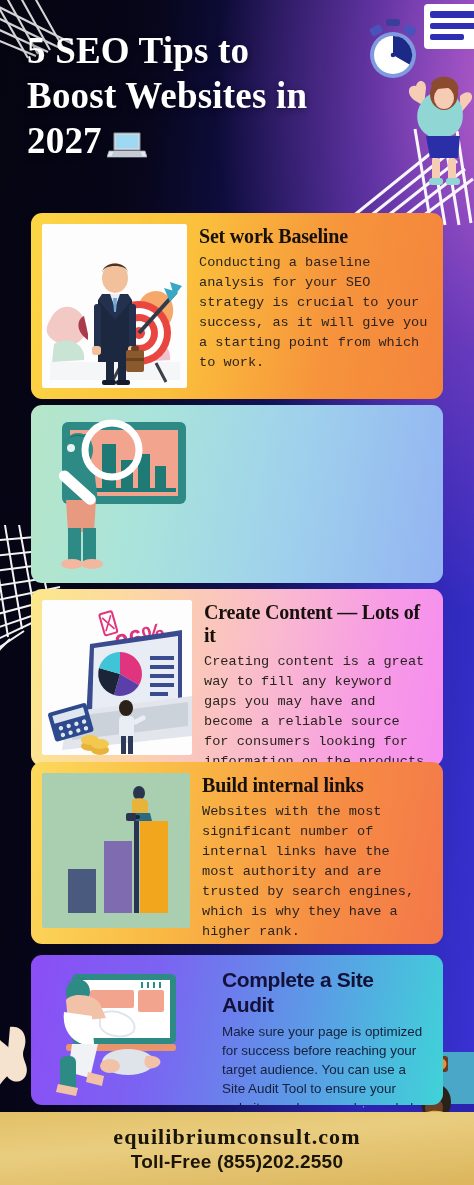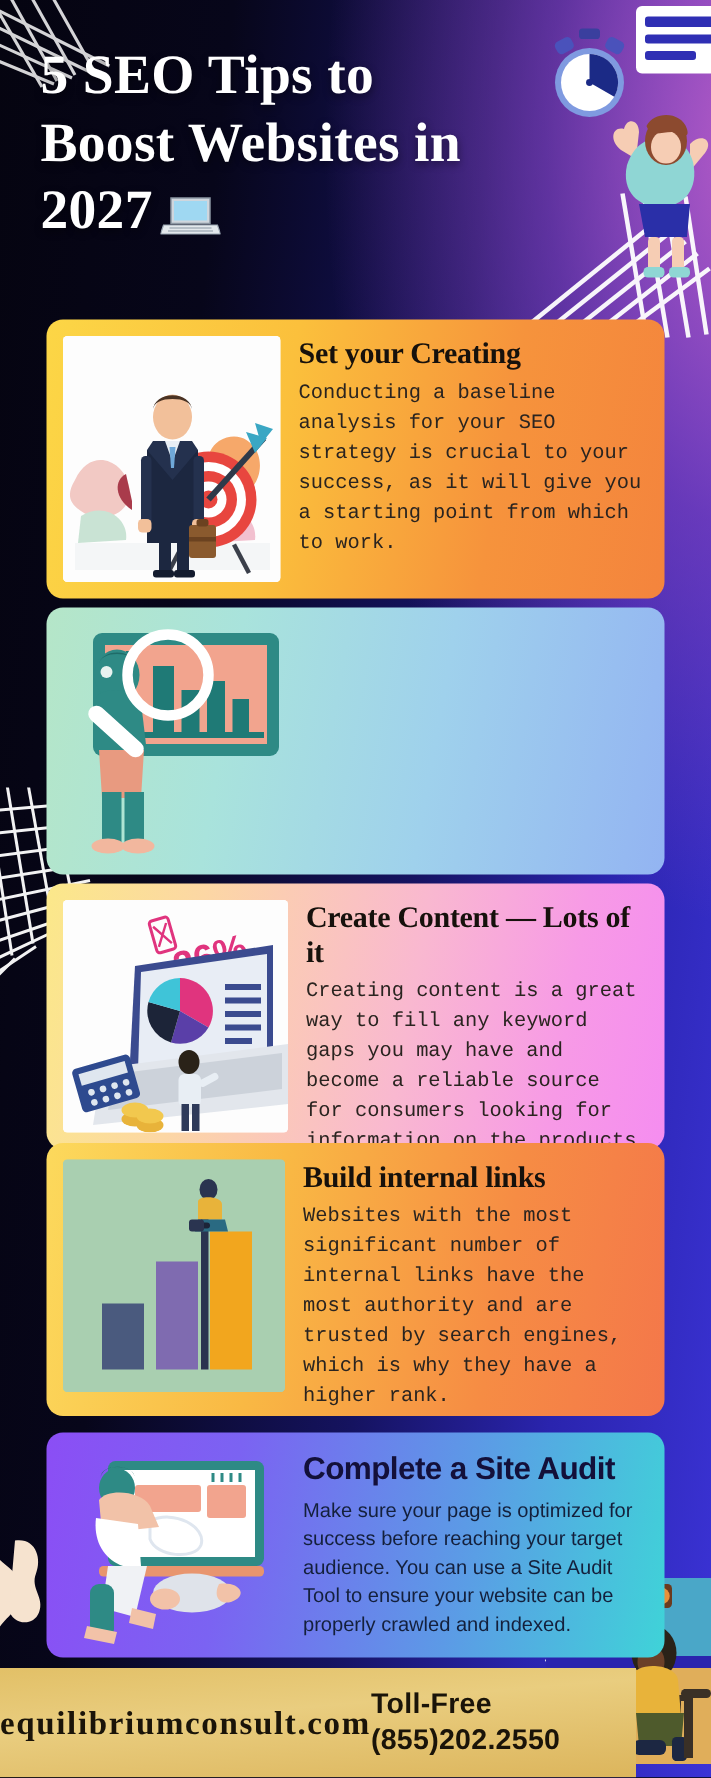--- a/index.html
+++ b/index.html
@@ -100,28 +100,28 @@
 
   
   #card-1{top:213px;height:186px;background:linear-gradient(100deg,#fcd646 0%,#fbc03c 38%,#f6933c 72%,#f4843d 100%);}
   #card-1 .thumb{width:145px;height:164px;}
   #card-2{top:405px;height:178px;background:linear-gradient(100deg,#b5e6c8 0%,#a9e3dc 30%,#9fd1ec 62%,#93b4f2 100%);}
   #card-2 .thumb{width:148px;height:156px;background:transparent;}
   #card-3{top:589px;height:177px;background:linear-gradient(100deg,#fbe88a 0%,#fcd7a4 24%,#f9b8d0 58%,#f79ae6 82%,#f58df0 100%);}
   #card-3 .thumb{width:150px;height:155px;}
   #card-4{top:762px;height:182px;background:linear-gradient(100deg,#fcd95c 0%,#f9b944 36%,#f68c44 72%,#f4774a 100%);}
   #card-4 .thumb{width:148px;height:155px;background:#a9cfb0;}
-  #card-5{top:955px;height:150px;background:linear-gradient(100deg,#8b4ef5 0%,#7b63f2 30%,#5c9ae6 66%,#3fd3d8 100%);}
+  #card-5{top:955px;height:150px;background:linear-gradient(100deg,#8b4ef5 0%,#7b63f2 30%,#5c9ae6 66%,#3fd3d8 100%);gap:20px;}
   #card-5 .thumb{width:148px;height:134px;background:transparent;}
 
   
   .footer{
-    position:absolute;left:0;bottom:0;width:424px;height:73px;
+    position:absolute;left:0;bottom:0;width:474px;height:73px;
     background:linear-gradient(175deg,#e2c067 0%,#e9cd7f 40%,#dcb55c 100%);
-    display:flex;flex-direction:row;align-items:center;justify-content:center;
+    display:flex;flex-direction:column;align-items:center;justify-content:center;
   }
   .footer .site{
     font-family:"Liberation Serif", serif;
     font-weight:700;
     font-size:22px;
     letter-spacing:1.1px;
     color:#1a1409;
     line-height:26px;
   }
   .footer .phone{
@@ -325,21 +325,21 @@
           <rect x="87" y="80" width="7" height="46" rx="3" fill="#24314e"></rect>
           <rect x="50" y="122" width="9" height="9" rx="3" fill="#f2c09a"></rect>
           <rect x="86" y="122" width="9" height="9" rx="3" fill="#f2c09a"></rect>
           <rect x="84" y="126" width="18" height="22" rx="2" fill="#8a5a2e"></rect>
           <rect x="89" y="122" width="8" height="5" rx="2" fill="#6b4220"></rect>
           <rect x="84" y="134" width="18" height="3" fill="#6b4220"></rect>
         </g>
       </svg>
     </div>
     <div class="body">
-      <h2>Set your Creating</h2>
+      <h2>Set work Baseline</h2>
       <p>Conducting a baseline analysis for your SEO strategy is crucial to your success, as it will give you a starting point from which to work.</p>
     </div>
   </div>
 
   <div class="card centerhead" id="card-2">
     <div class="thumb">
       <svg viewBox="0 0 148 156" width="148" height="156">
         <rect x="20" y="6" width="124" height="82" rx="6" fill="#2e8a85"></rect>
         <rect x="28" y="14" width="108" height="66" fill="#f2a48e"></rect>
         <g fill="#1f7a76">

